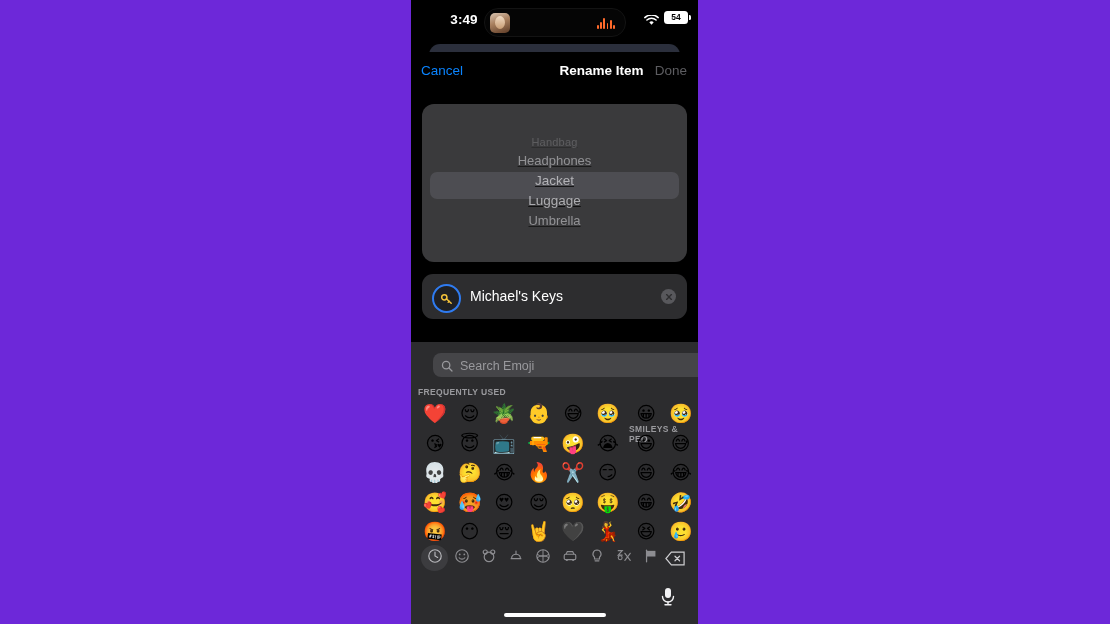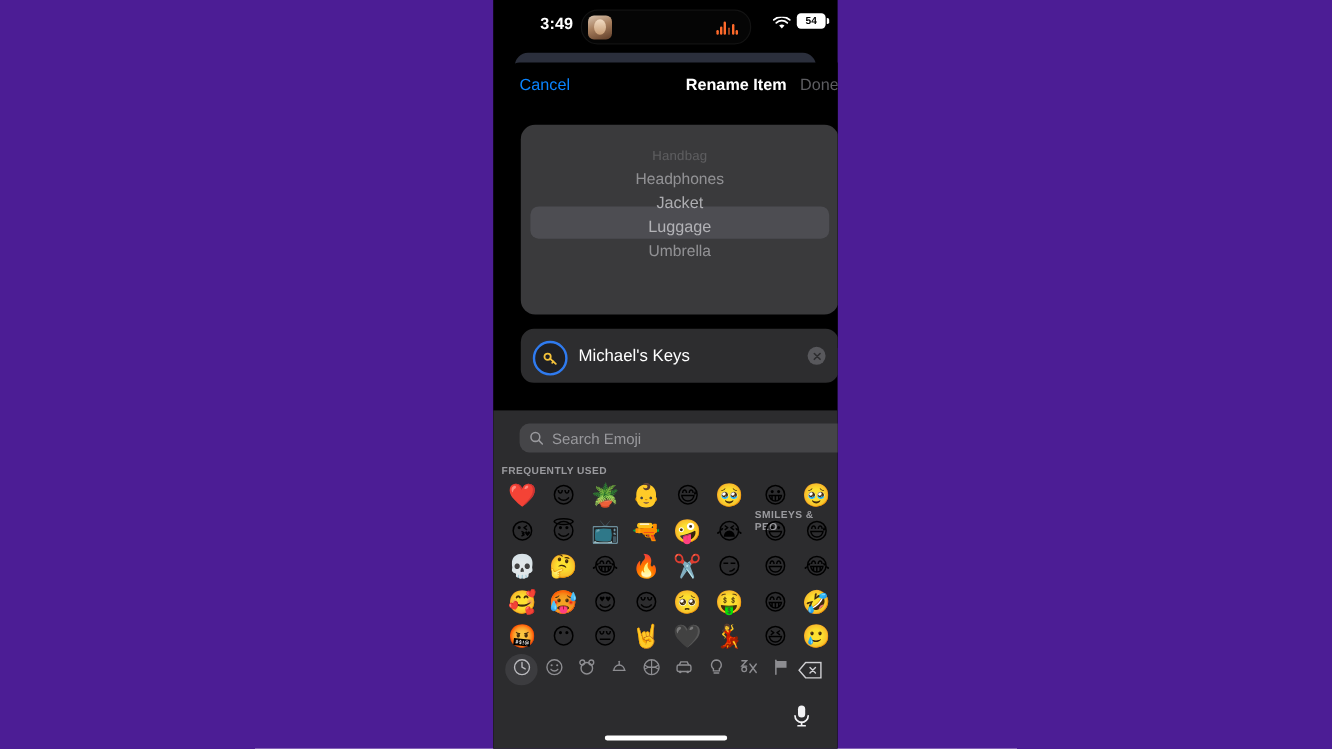--- a/index.html
+++ b/index.html
@@ -2,21 +2,21 @@
 <html><head>
 <meta charset="utf-8">
 <style>
   html,body{margin:0;padding:0;}
   body{
     width:1110px;height:624px;
     background:#ffffff;
     font-family:"Liberation Sans", sans-serif;
     overflow:hidden;
   }
-  #stage{position:relative;width:1110px;height:624px;background:#4c1d95;}
+  #stage{position:relative;width:1110px;height:624px;background:#6d28d9;}
 
   
   #phone{
     position:absolute;left:411px;top:0;width:287px;height:624px;
     background:#000000;overflow:hidden;
   }
 
   
   .statusbar{position:absolute;left:0;top:0;width:287px;height:42px;}
   .sb-time{
@@ -51,21 +51,21 @@
 
   
   .bg-card{
     position:absolute;left:18px;top:44px;width:251px;height:30px;
     background:#2b2f3c;border-radius:11px 11px 0 0;
   }
 
   
   .sheet{
     position:absolute;left:0;top:52px;width:287px;height:238px;
-    background:#000000;border-radius:10px 10px 0 0;margin-left:12px;
+    background:#000000;border-radius:10px 10px 0 0;
   }
   .navbar{position:relative;height:38px;}
   .nav-cancel{
     position:absolute;left:10px;top:11px;color:#0a84ff;font-size:13.5px;
     cursor:pointer;
   }
   .nav-title{
     position:absolute;left:0;top:11px;width:287px;text-align:center;
     color:#ffffff;font-size:13.5px;font-weight:bold;padding-left:47px;
   }
@@ -75,21 +75,21 @@
 
   
   .picker{
     position:absolute;left:11px;top:52px;width:265px;height:158px;
     background:#3a3a3c;border-radius:12px;overflow:hidden;
   }
   .picker-band{
     position:absolute;left:8px;top:68px;width:249px;height:27px;
     background:#4d4d52;border-radius:7px;
   }
-  .picker-list{position:absolute;left:0;top:4px;width:265px;}
+  .picker-list{position:absolute;left:0;top:16px;width:265px;text-decoration:underline;}
   .picker-item{
     width:265px;text-align:center;color:#d9d9dd;
     font-size:14px;line-height:20px;height:20px;
   }
   .pi-0{opacity:.22;font-size:11px;line-height:18px;height:18px;margin-top:13px;letter-spacing:.2px;}
   .pi-1{opacity:.55;font-size:13px;line-height:20px;}
   .pi-2{opacity:.72;font-size:13.5px;line-height:20px;}
   .pi-3{opacity:1;color:#ffffff;font-size:15.5px;line-height:27px;height:27px;}
   .pi-4{opacity:.72;font-size:13.5px;line-height:20px;}
   .pi-5{opacity:.55;font-size:13px;line-height:20px;}

